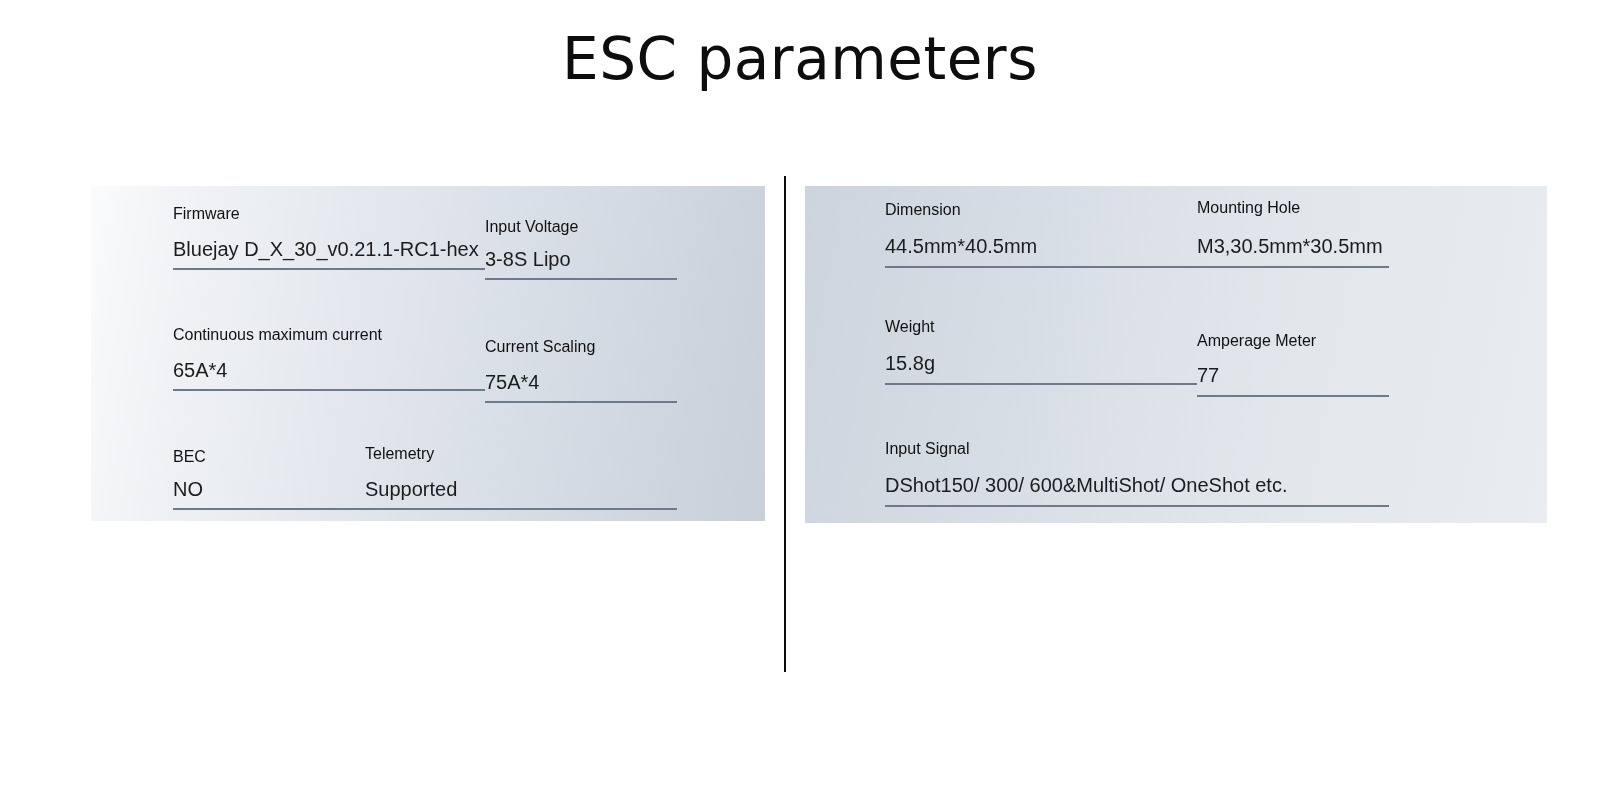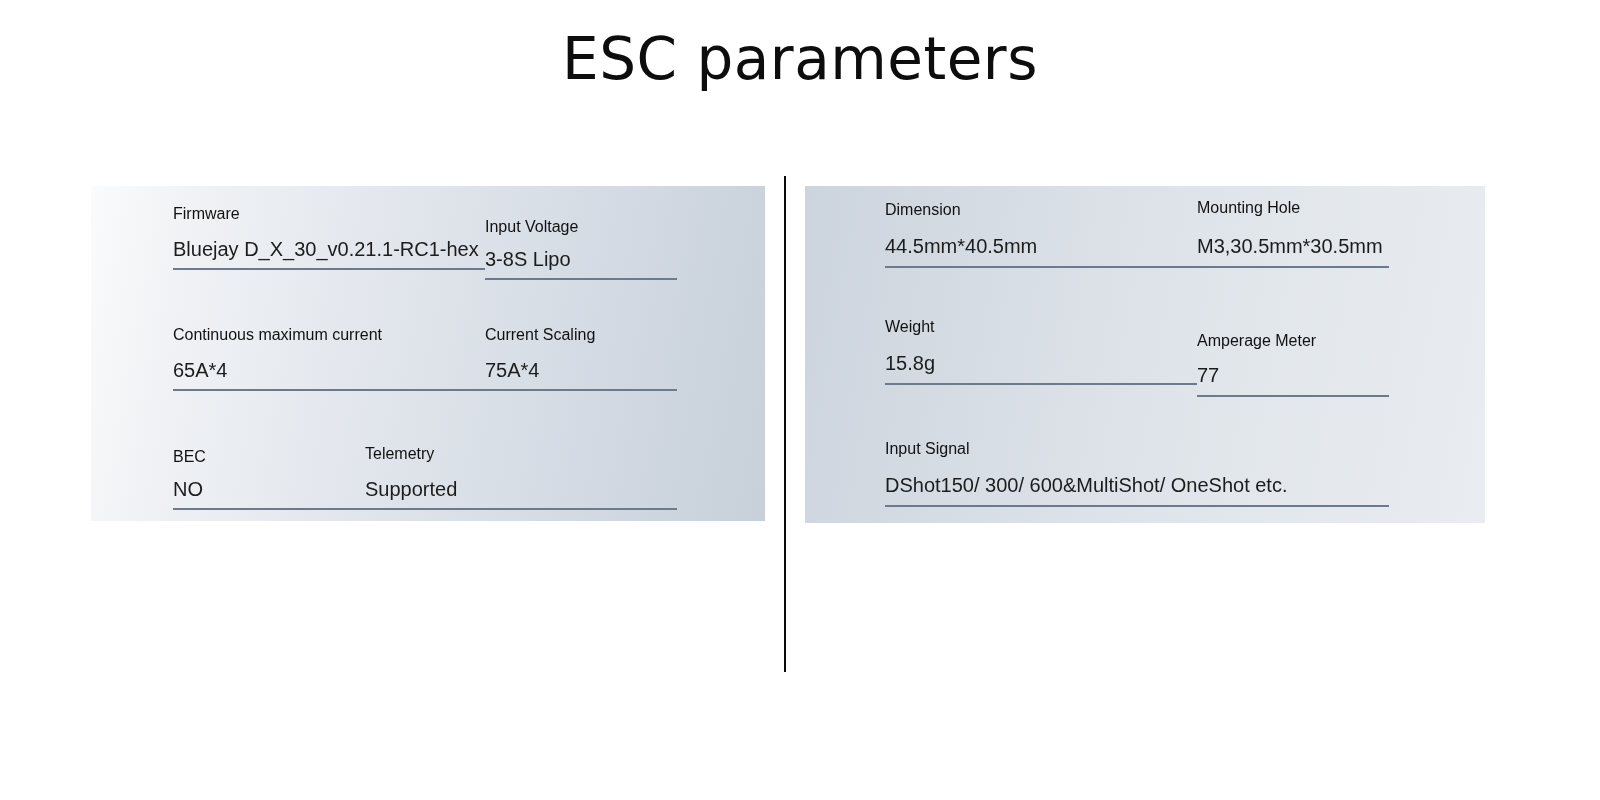--- a/index.html
+++ b/index.html
@@ -45,21 +45,21 @@
                 #fafbfc 0%,
                 #f0f2f5 14%,
                 #e4e8ee 38%,
                 #d8dee6 64%,
                 #ccd4de 88%,
                 #c8d0da 100%);
   }
   .panel-right {
     left: 805px;
     top: 186px;
-    width: 680px;
+    width: 742px;
     height: 337px;
     background: linear-gradient(100deg,
                 #ccd4de 0%,
                 #d2d9e1 16%,
                 #dce1e8 42%,
                 #e2e7ec 66%,
                 #e6eaef 86%,
                 #e9edf1 100%);
     padding-left: 28px;
   }
@@ -115,21 +115,21 @@
   .panel-left .row-0 { top: 18px; }
   .panel-left .row-1 { top: 139px; }
   .panel-left .row-2 { top: 258px; }
   .panel-left .cell-a { width: 312px; }
   .panel-left .cell-b { width: 192px; }
   .panel-left .spec-label { margin-bottom: 14px; }
   .panel-left .spec-value { margin-bottom: 7px; }
 
   
   .panel-left .row-0 .cell-b .spec-label { margin-top: 13px; margin-bottom: 11px; }
-  .panel-left .row-1 .cell-b .spec-label { margin-top: 0px; }
+  .panel-left .row-1 .cell-b .spec-label { margin-top: 12px; }
   .panel-left .row-2 .cell-b .spec-label { margin-top: 3px; margin-bottom: 11px; }
 
   
   .panel-right .spec-row { left: 80px; }
   .panel-right .row-0 { top: 14px; }
   .panel-right .row-1 { top: 131px; }
   .panel-right .row-2 { top: 253px; }
   .panel-right .cell-a { width: 312px; }
   .panel-right .cell-b { width: 192px; }
   .panel-right .spec-label { margin-bottom: 15px; }

